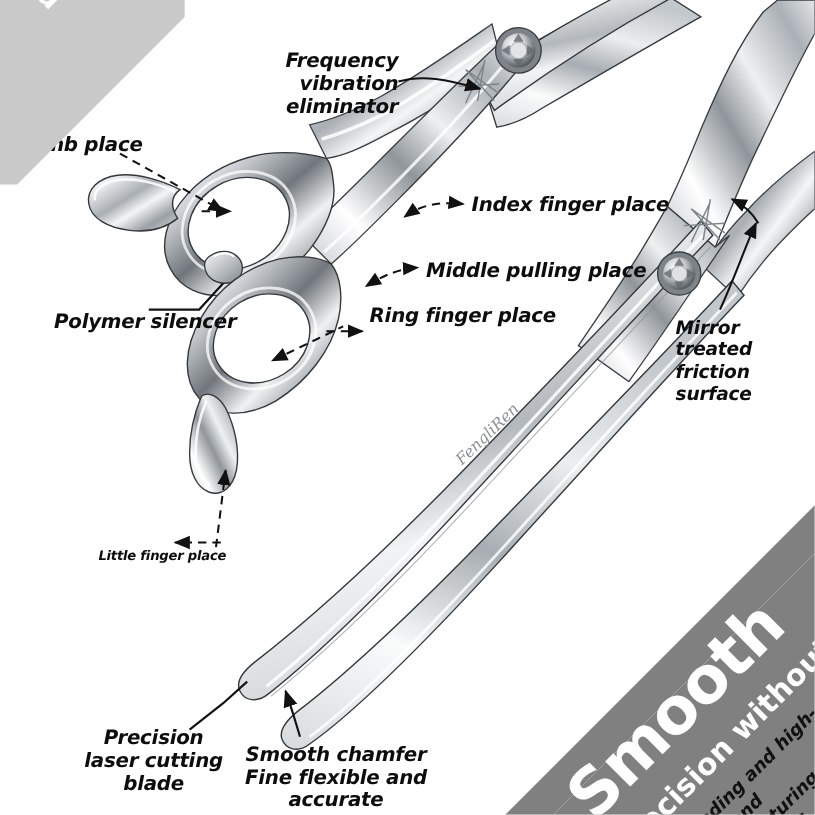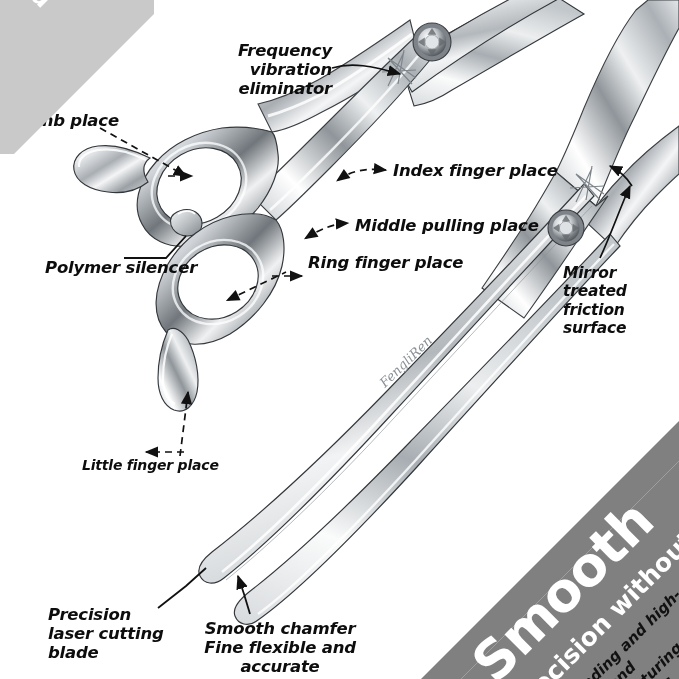--- a/index.html
+++ b/index.html
@@ -11,22 +11,22 @@
   .label{position:absolute;font-style:italic;font-weight:bold;color:#0d0d0d;
          line-height:1.14;white-space:pre-line;letter-spacing:-0.2px;}
 
   .lbl-freq      {left:162px; top:42px;  width:170px; font-size:16.5px; text-align:right;}
   .lbl-thumb     {left:2px;   top:112px; font-size:16.5px;}
   .lbl-index     {left:393px; top:162px; font-size:16.5px;}
   .lbl-middle    {left:355px; top:217px; font-size:16.5px;}
   .lbl-polymer   {left:33px;  top:259px; font-size:16.5px;margin-left:12px;}
   .lbl-ring      {left:308px; top:254px; font-size:16.5px;}
   .lbl-mirror    {left:563px; top:264px; width:120px; font-size:15.5px; line-height:1.18;}
-  .lbl-little    {left:82px;  top:458px; font-size:14px;}
-  .lbl-precision {left:48px;  top:606px; width:160px; font-size:16.5px; }
+  .lbl-little    {left:82px;  top:458px; font-size:11px;}
+  .lbl-precision {left:48px;  top:606px; width:160px; font-size:16.5px; text-align:center;}
   .lbl-chamfer   {left:190px; top:620px; width:180px; font-size:16.5px; text-align:center;}
 
   
   .banner{position:absolute;pointer-events:none;}
 
   #banner-tl{left:-96px; top:-96px; width:250px; height:250px;}
   #banner-br{left:400px; top:400px; width:340px; height:340px;}
 
   .band{position:absolute;}
   .band-tl{left:0;top:0;width:250px;height:250px;}

